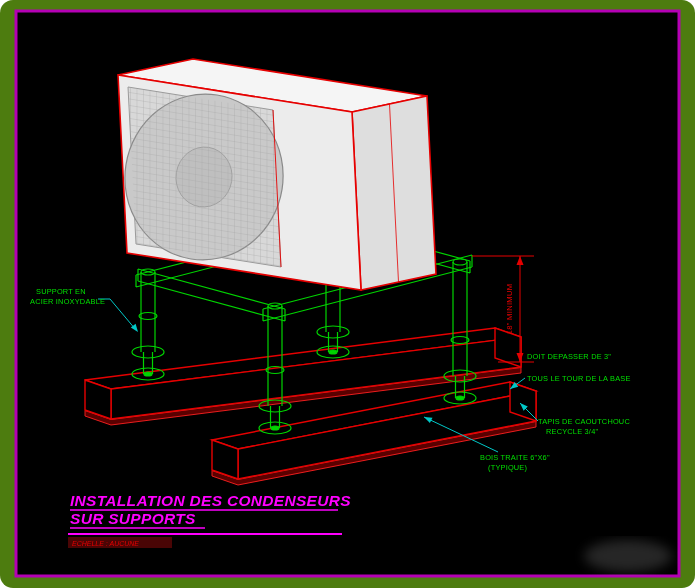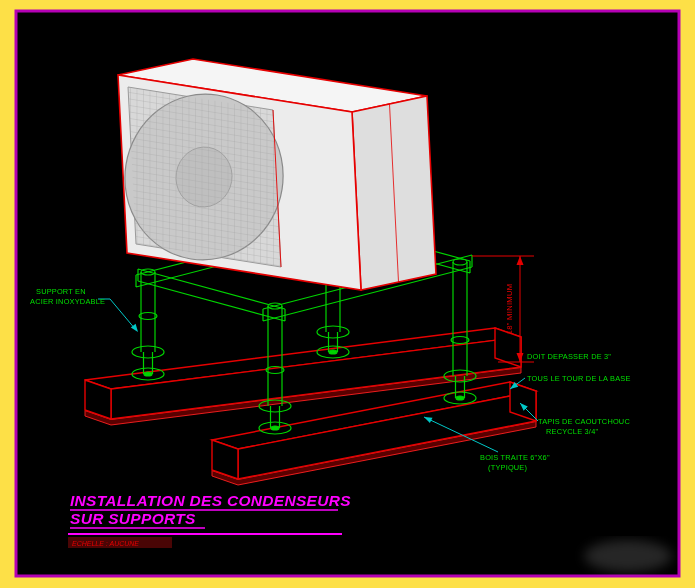--- a/index.html
+++ b/index.html
@@ -1,17 +1,17 @@
 <!DOCTYPE html>
 <html><head>
 <meta charset="utf-8">
 <style>
   html,body{margin:0;padding:0;background:#ffffff;}
-  .page{position:relative;width:695px;height:588px;background:#fde047;overflow:hidden;
-        font-family:"Liberation Sans",sans-serif;}
+  .page{position:relative;width:695px;height:588px;background:#4d7c0f;overflow:hidden;
+        font-family:"Liberation Sans",sans-serif;border-radius:13px;}
   svg{position:absolute;left:0;top:0;}
   text{font-family:"Liberation Sans",sans-serif;}
   .lbl{fill:#00e000;font-size:7.4px;letter-spacing:.2px;}
   .dimtxt{fill:#e60000;font-size:7.6px;letter-spacing:.3px;}
   .titletxt{fill:#ff00ff;font-size:15.5px;font-weight:bold;font-style:italic;letter-spacing:.3px;}
   .scaletxt{fill:#e60000;font-size:7px;font-style:italic;}
   .redline{stroke:#e60000;fill:none;}
   .greenline{stroke:#00d400;fill:none;stroke-width:1.2;}
   .cyanline{stroke:#00c8c8;fill:none;stroke-width:1;}
 </style>

